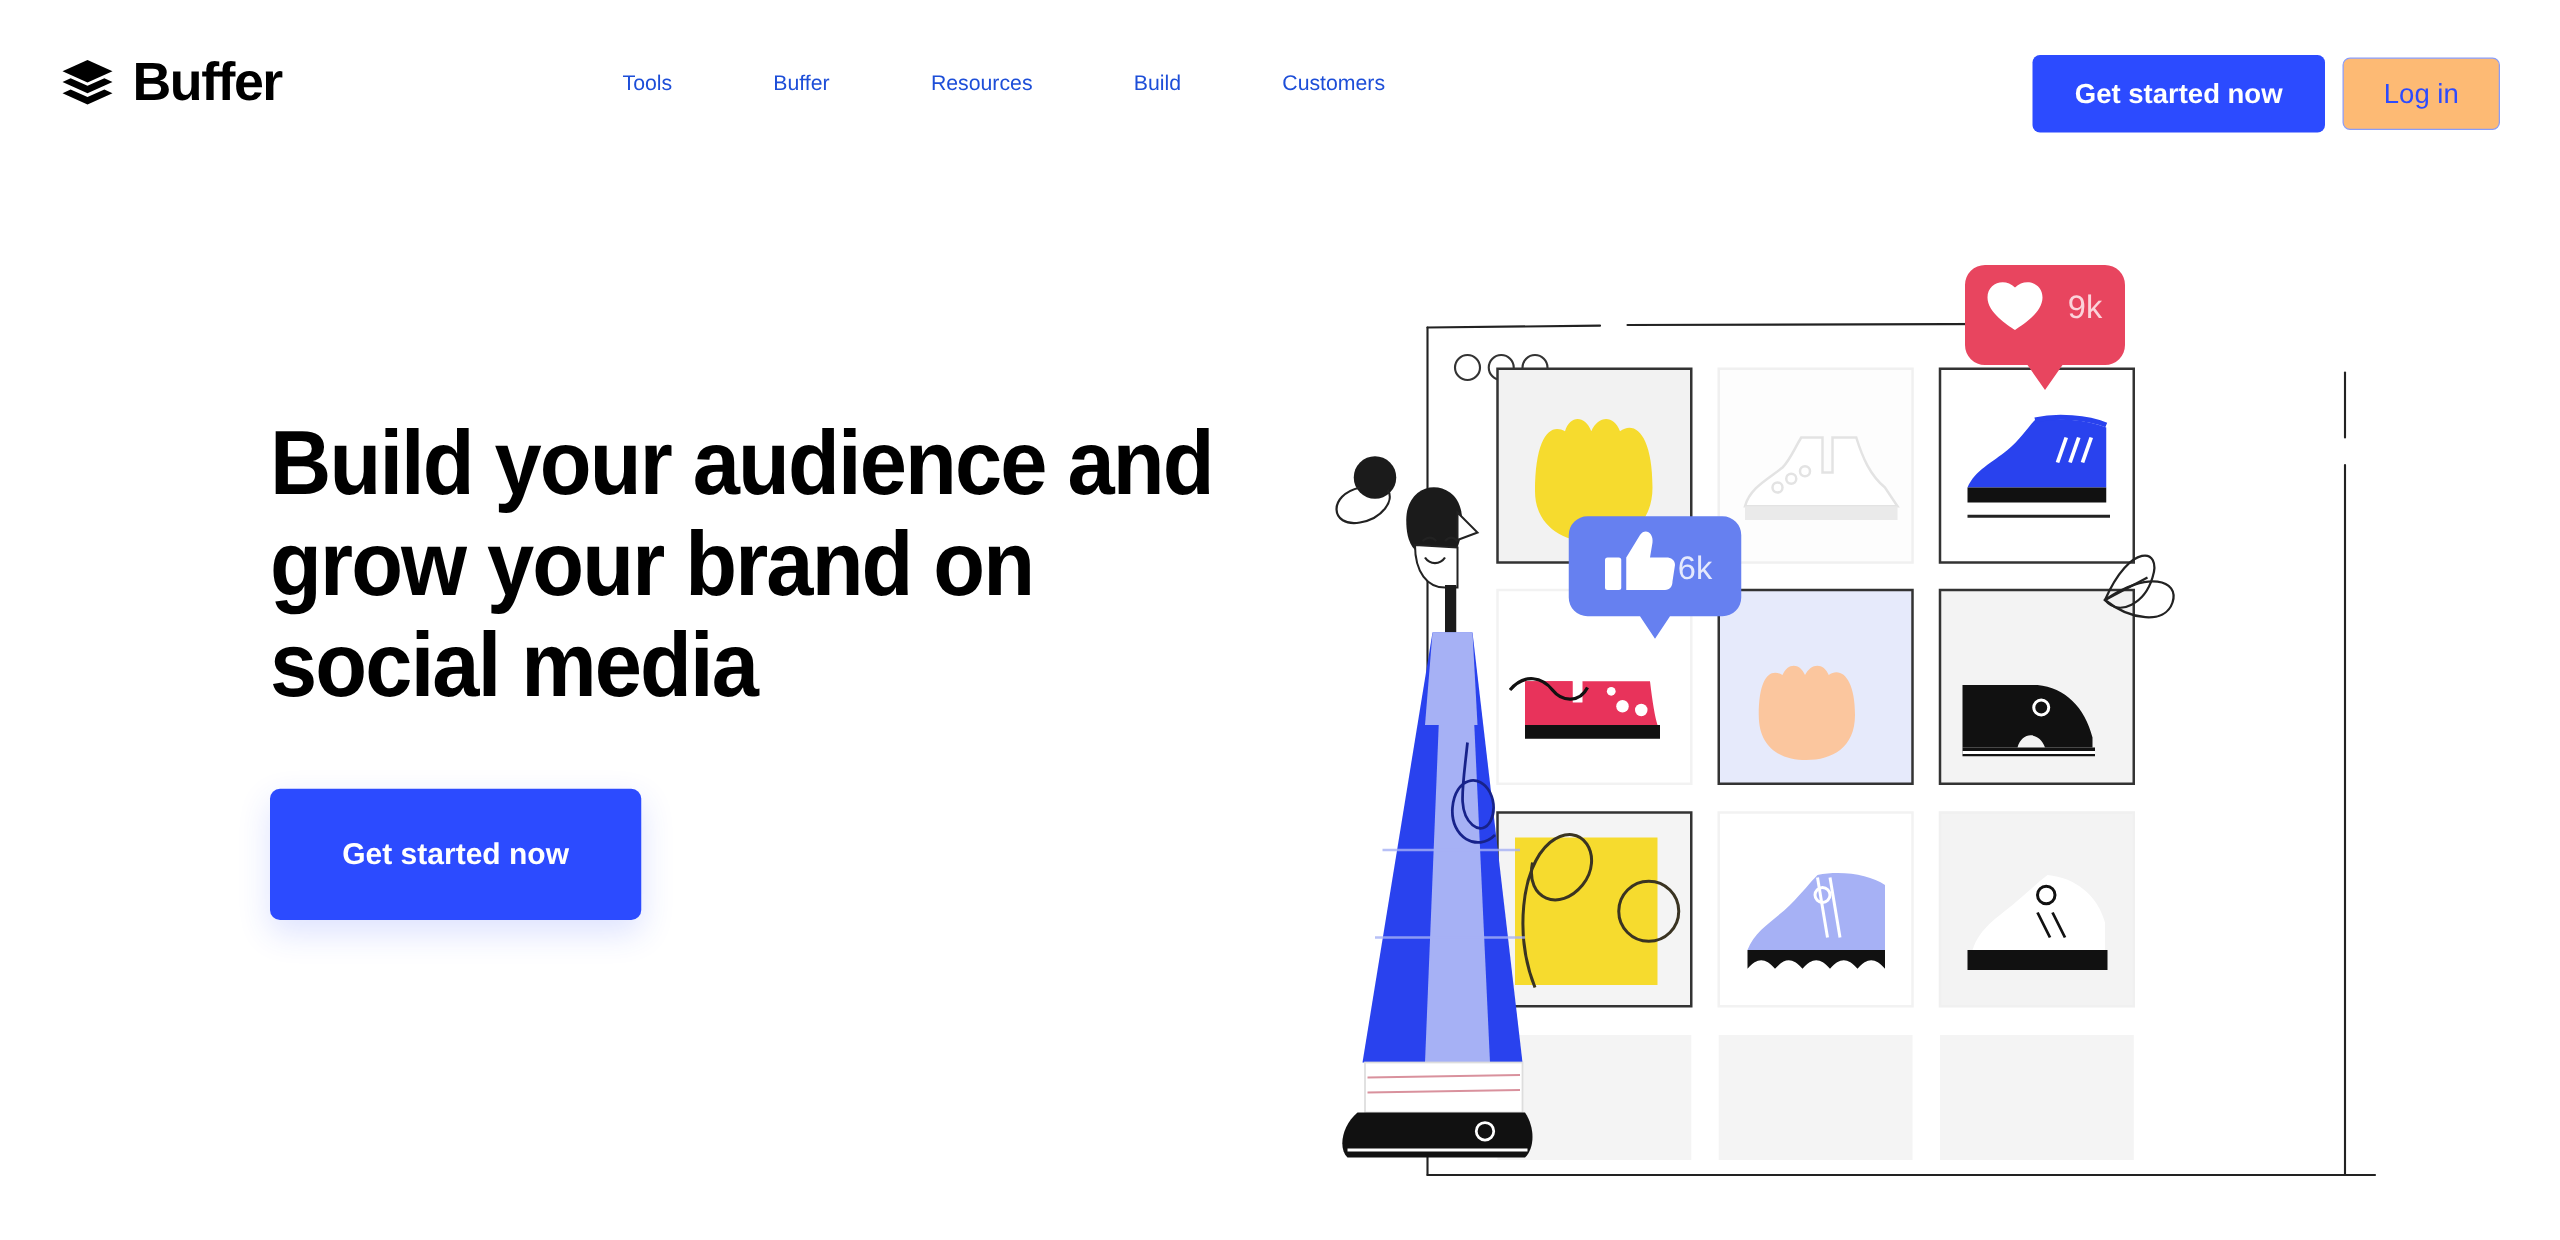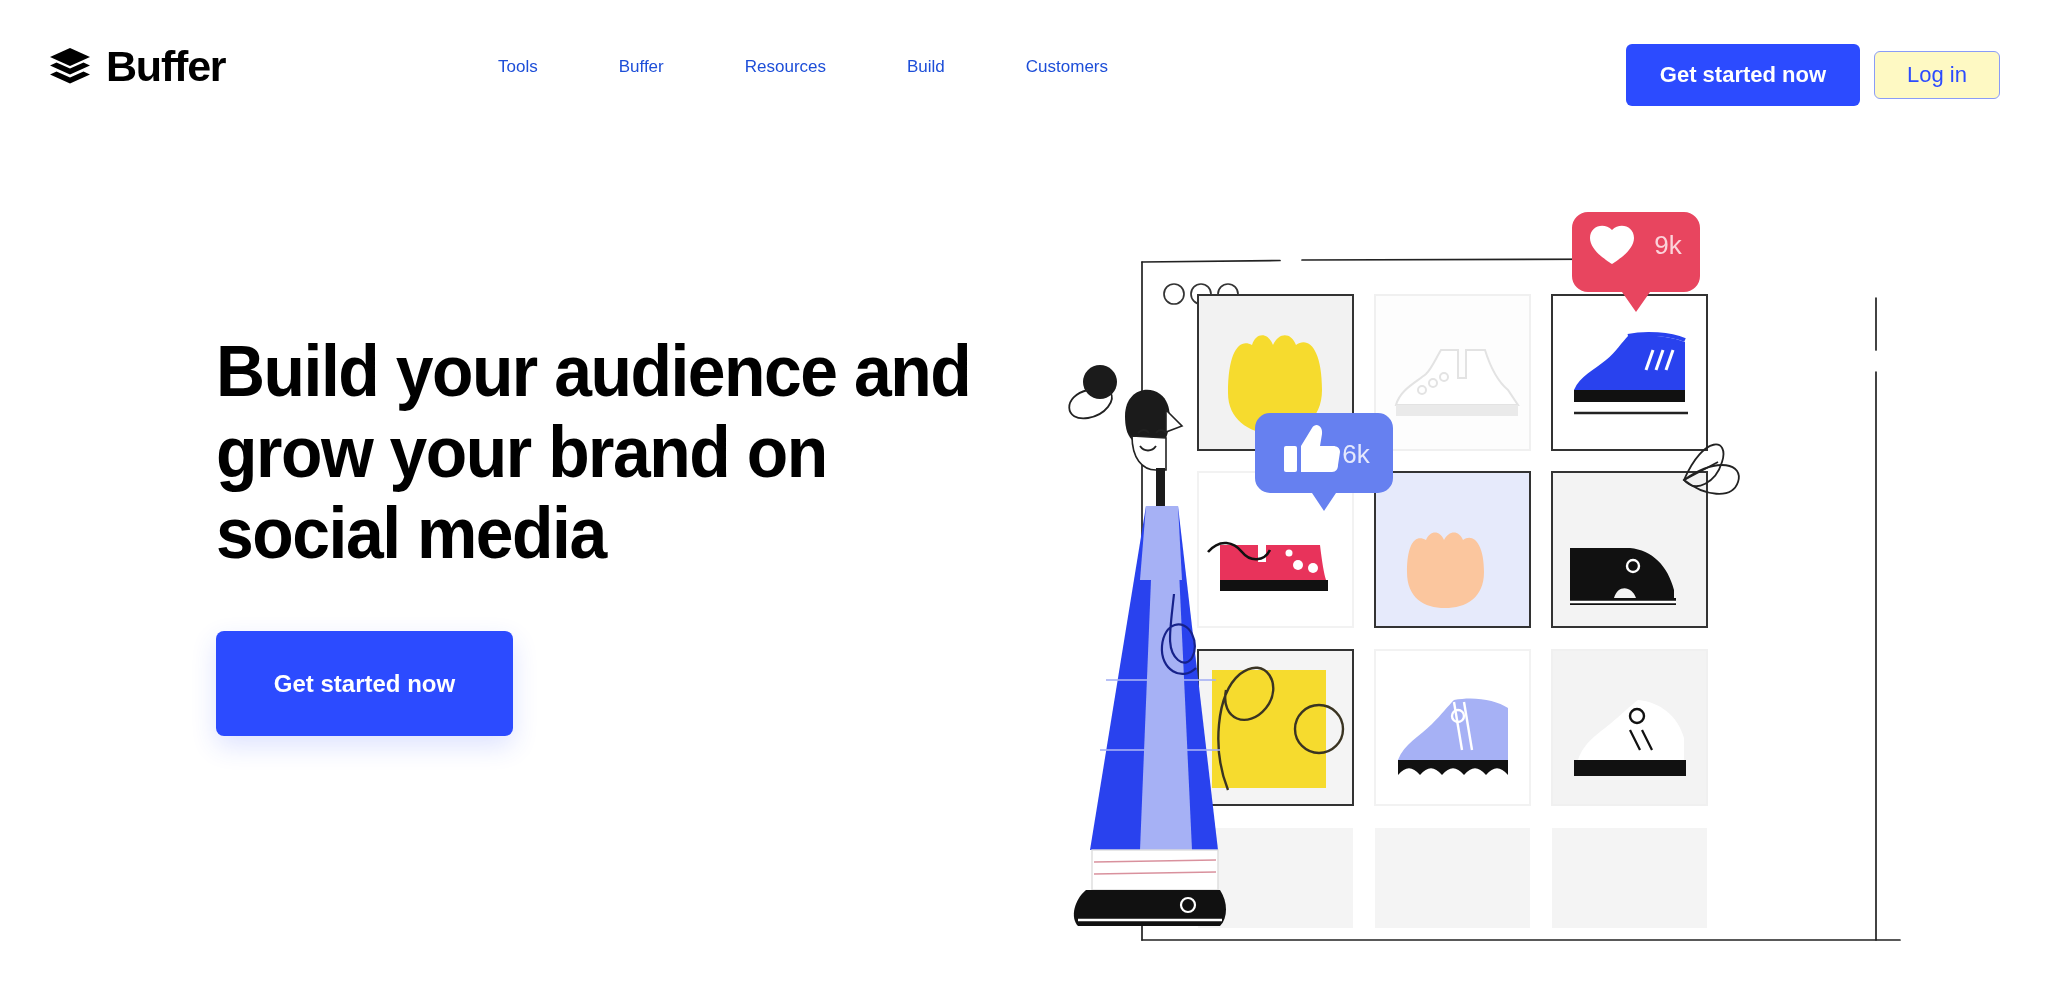--- a/index.html
+++ b/index.html
@@ -46,21 +46,21 @@
     font-size:22px; line-height:1; border-radius:6px;
     display:flex; align-items:center; justify-content:center;
     cursor:pointer; white-space:nowrap;
     font-family:"Liberation Sans", sans-serif;
   }
   .btn-primary-sm {
     background:#2C4BFF; color:#fff; height:62px; padding:0 34px;
     border:none; font-weight:bold;
   }
   .btn-outline-sm {
-    background:#fef9c3; color:#2C4BFF; height:48px; padding:0 32px;
+    background:#fdba74; color:#2C4BFF; height:58px; padding:0 32px;
     border:1.5px solid #8a9cf7; font-weight:normal;
   }
 
   
   .hero-copy { position:absolute; left:216px; top:330px; width:800px; }
   .hero-title {
     font-size:73px; font-weight:bold; color:#000;
     line-height:1.11; letter-spacing:-1.6px;
     transform:scaleX(0.93); transform-origin:left top;
     width:850px;

